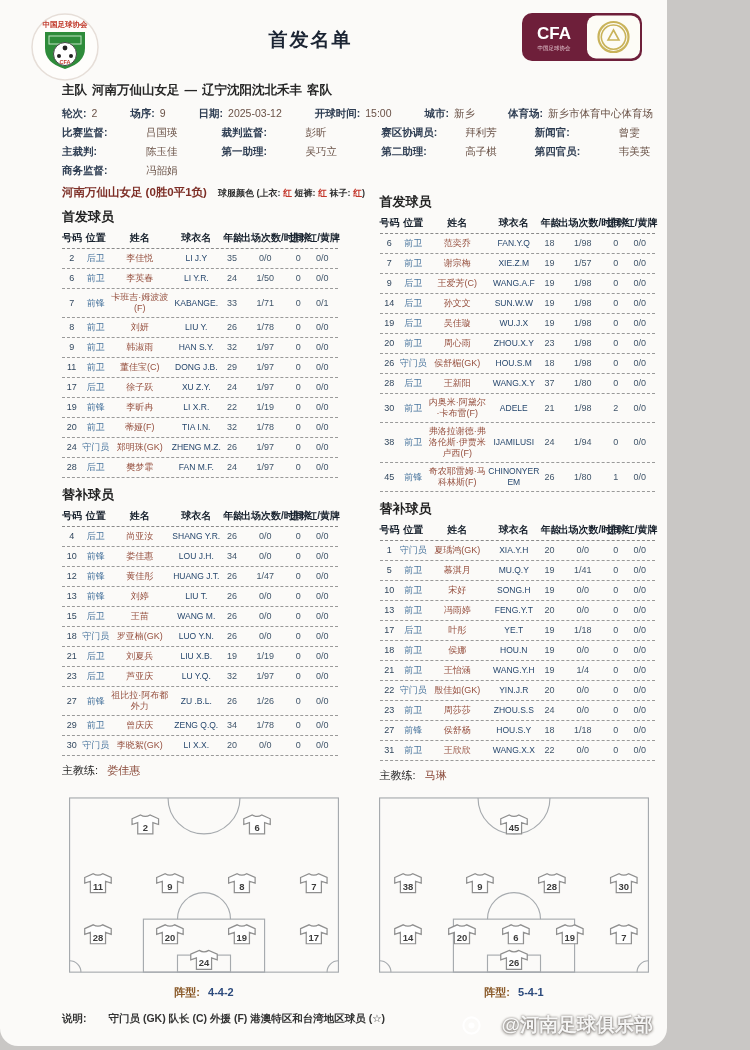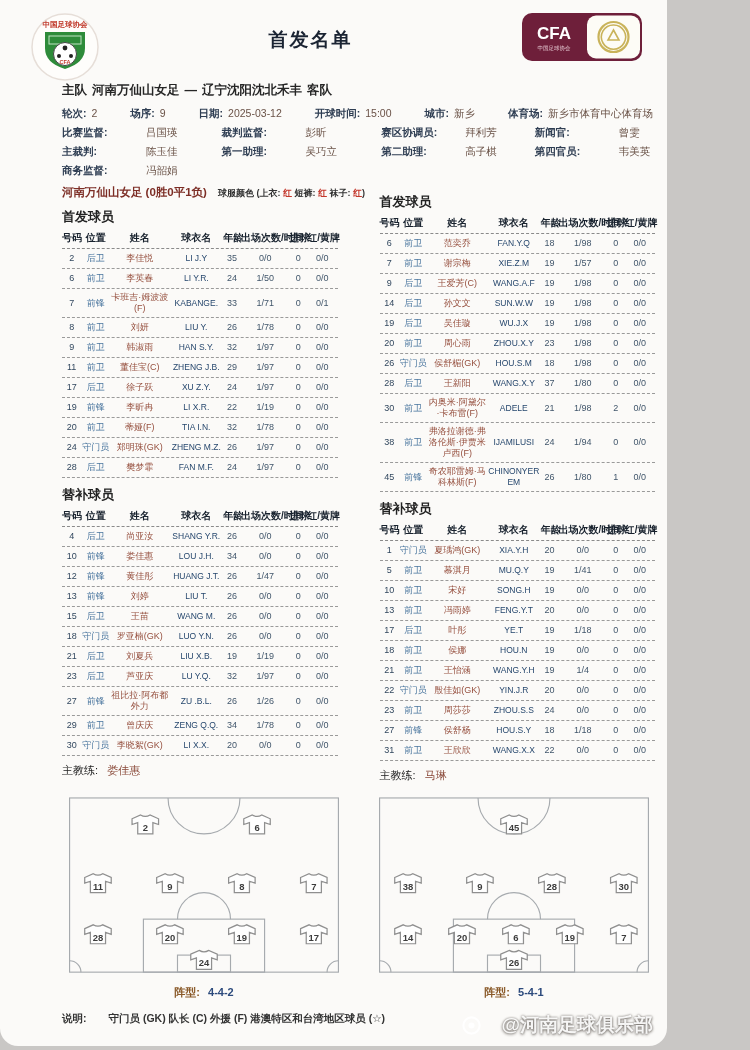--- a/index.html
+++ b/index.html
@@ -226,21 +226,21 @@
             <span class="tc c-en">HAN S.Y.</span>
             <span class="tc c-stat">32</span>
             <span class="tc c-stat">1/97</span>
             <span class="tc c-stat">0</span>
             <span class="tc c-stat">0/0</span>
           </div>
           <div class="trow">
             <span class="tc c-num">11</span>
             <span class="tc c-pos">前卫</span>
             <span class="tc c-name">董佳宝(C)</span>
-            <span class="tc c-en">ZHENG J.B.</span>
+            <span class="tc c-en">DONG J.B.</span>
             <span class="tc c-stat">29</span>
             <span class="tc c-stat">1/97</span>
             <span class="tc c-stat">0</span>
             <span class="tc c-stat">0/0</span>
           </div>
           <div class="trow">
             <span class="tc c-num">17</span>
             <span class="tc c-pos">后卫</span>
             <span class="tc c-name">徐子跃</span>
             <span class="tc c-en">XU Z.Y.</span>

